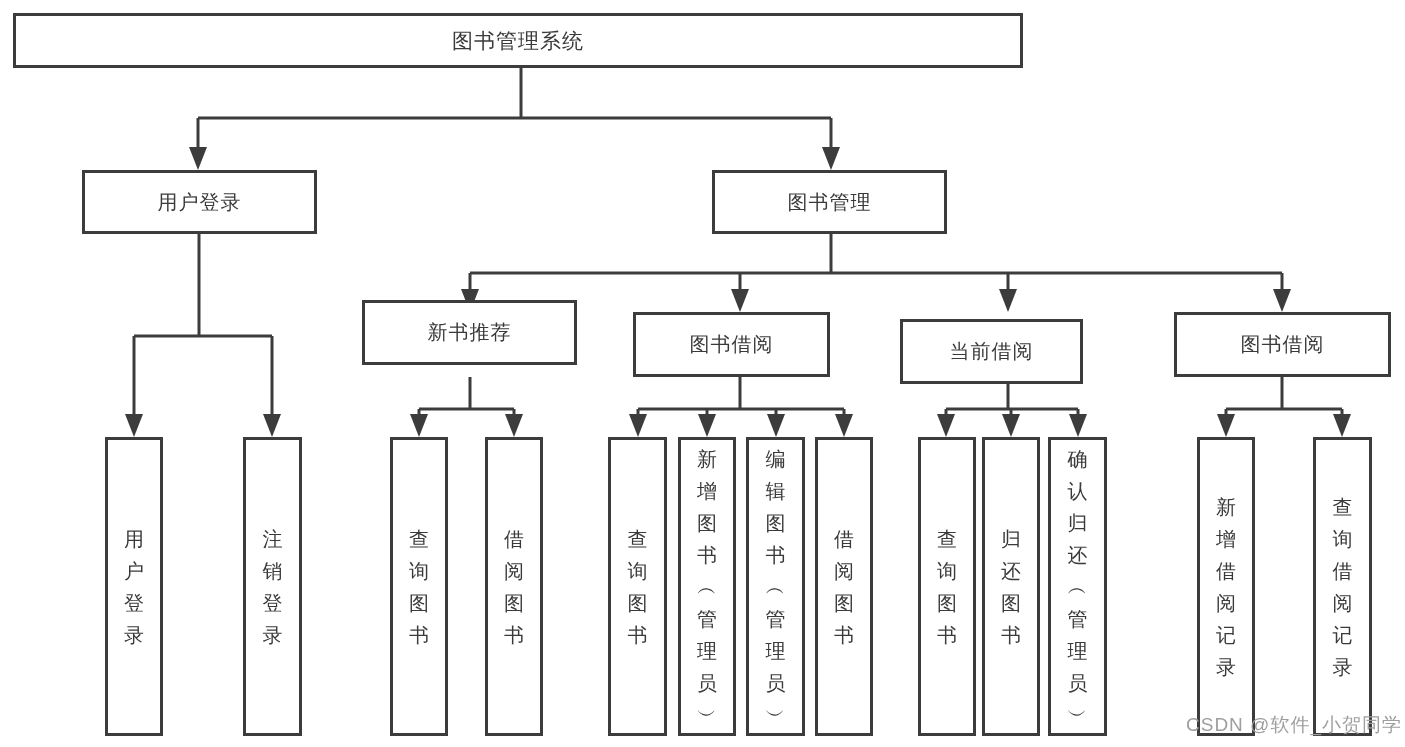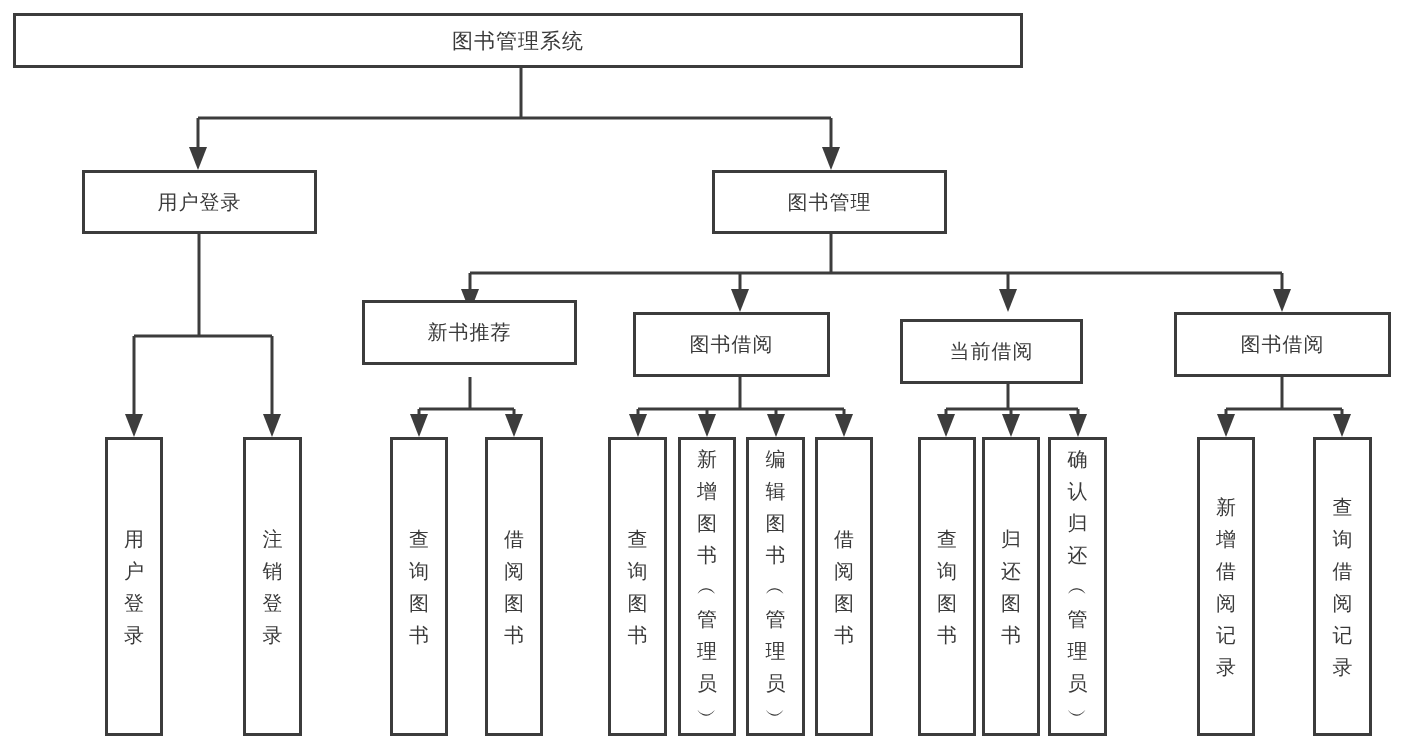--- a/index.html
+++ b/index.html
@@ -212,13 +212,14 @@
       </div>
       <div class="node v" style="left: 1313px; top: 437px; width: 59px; height: 299px;">
         <div class="ch">查</div>
         <div class="ch">询</div>
         <div class="ch">借</div>
         <div class="ch">阅</div>
         <div class="ch">记</div>
         <div class="ch">录</div>
       </div>
     </div>
+  <div id="watermark">CSDN @软件_小贺同学</div>
 </div>
 
 </body></html>

